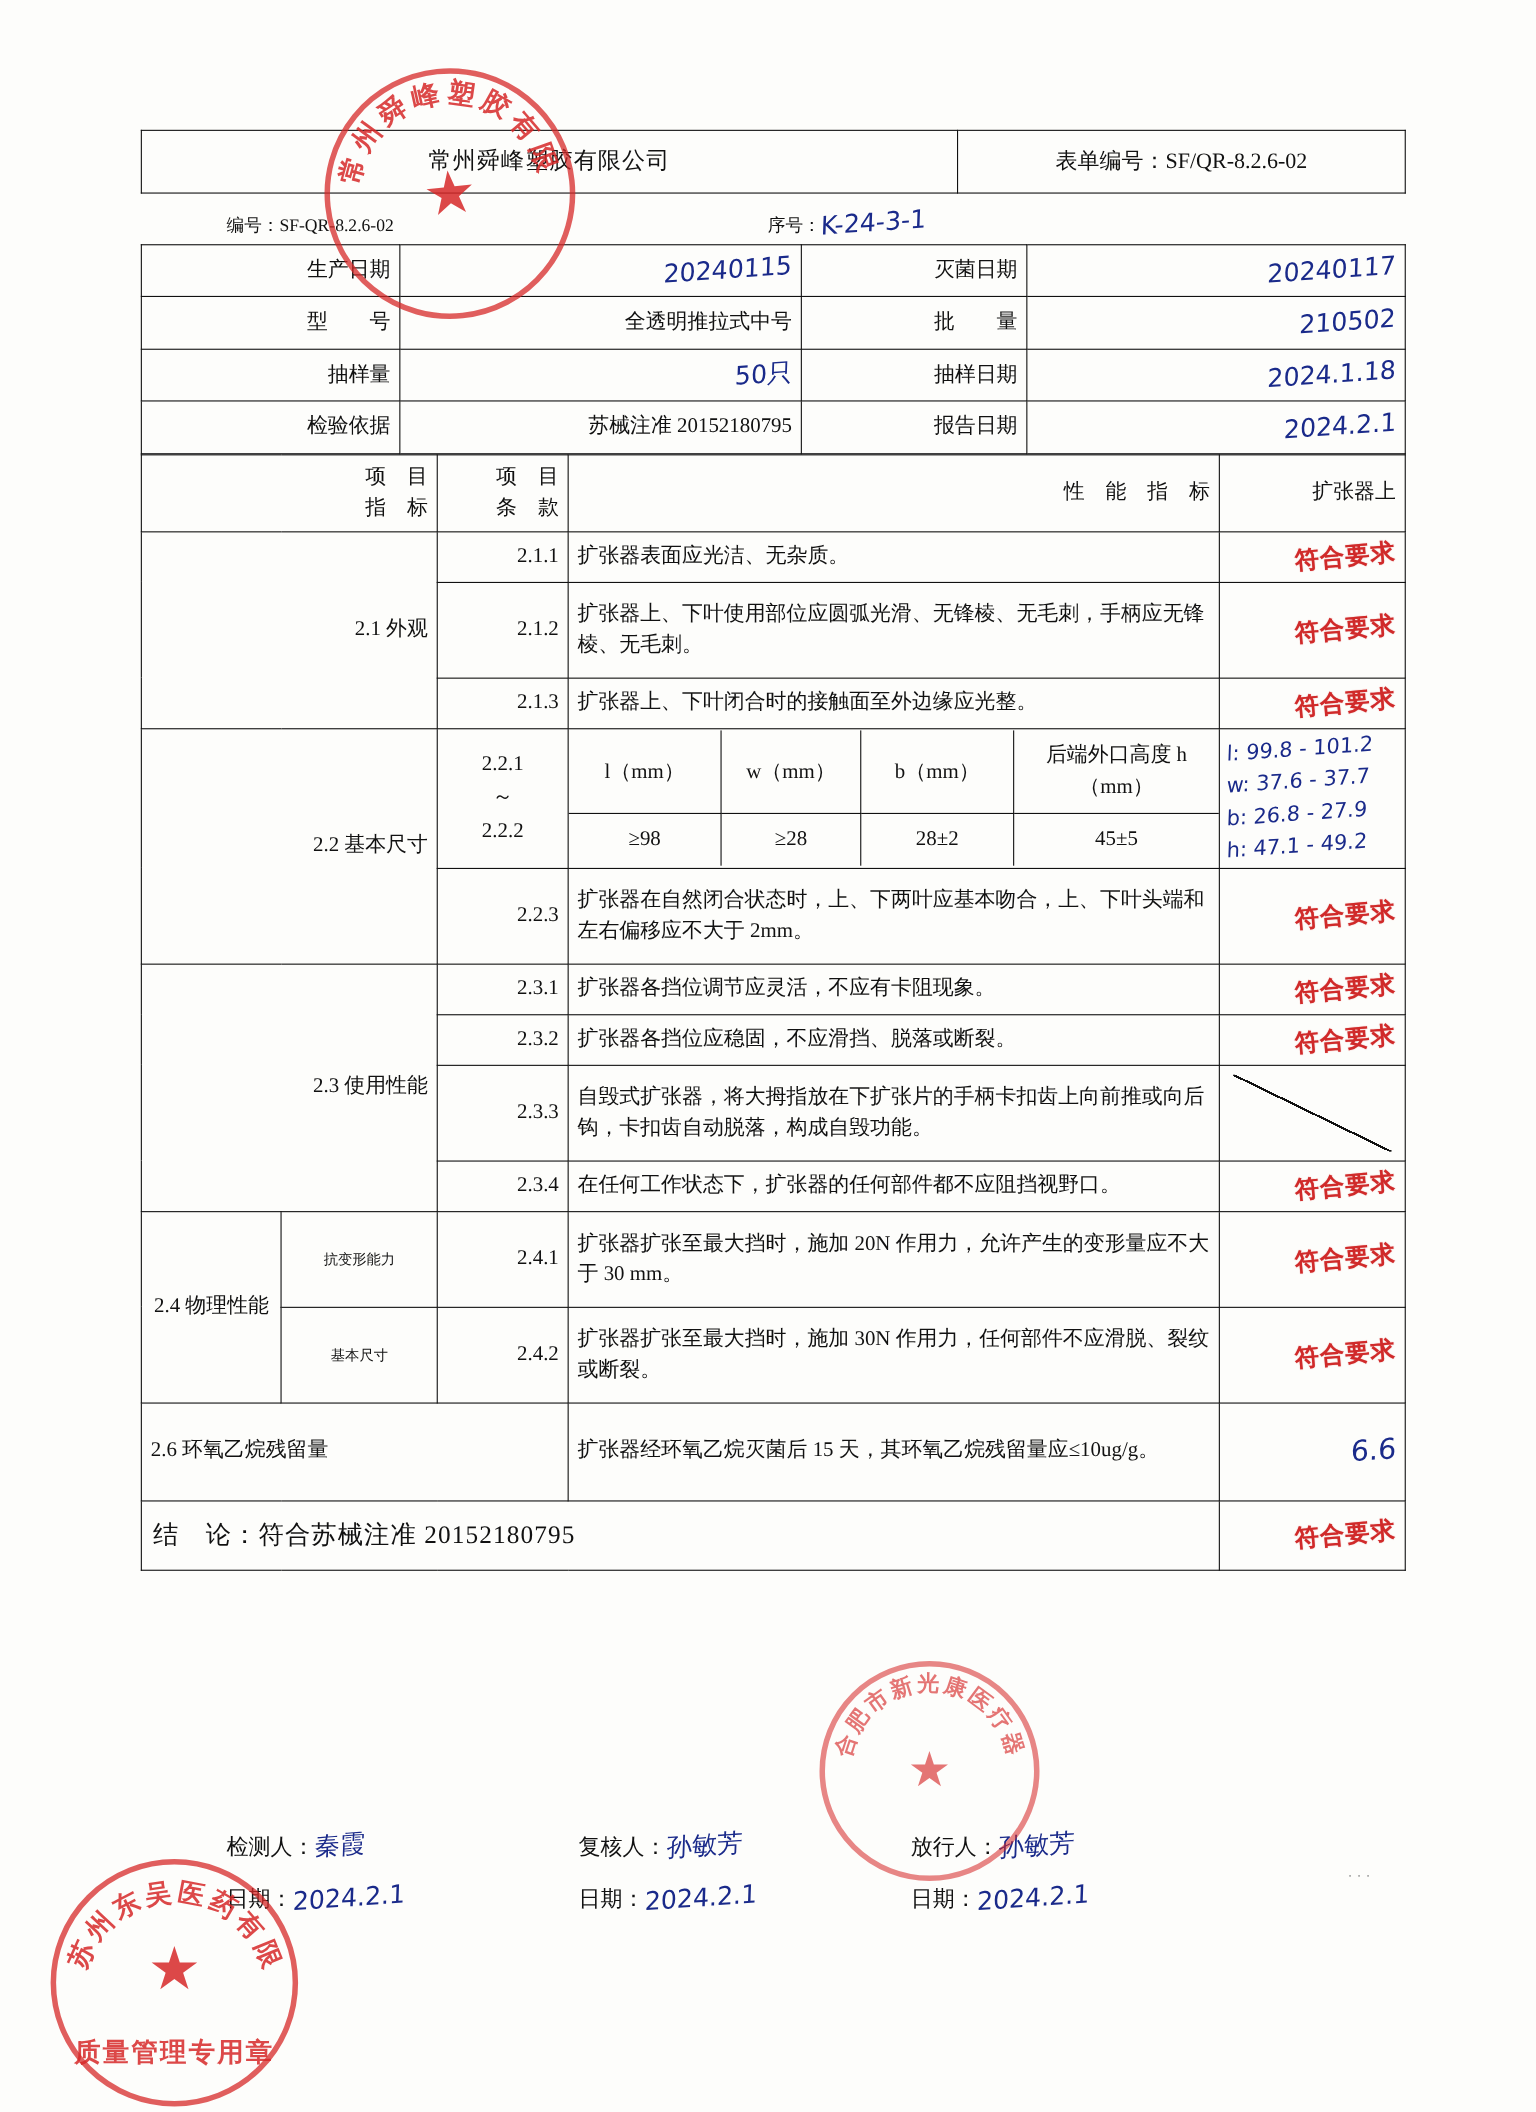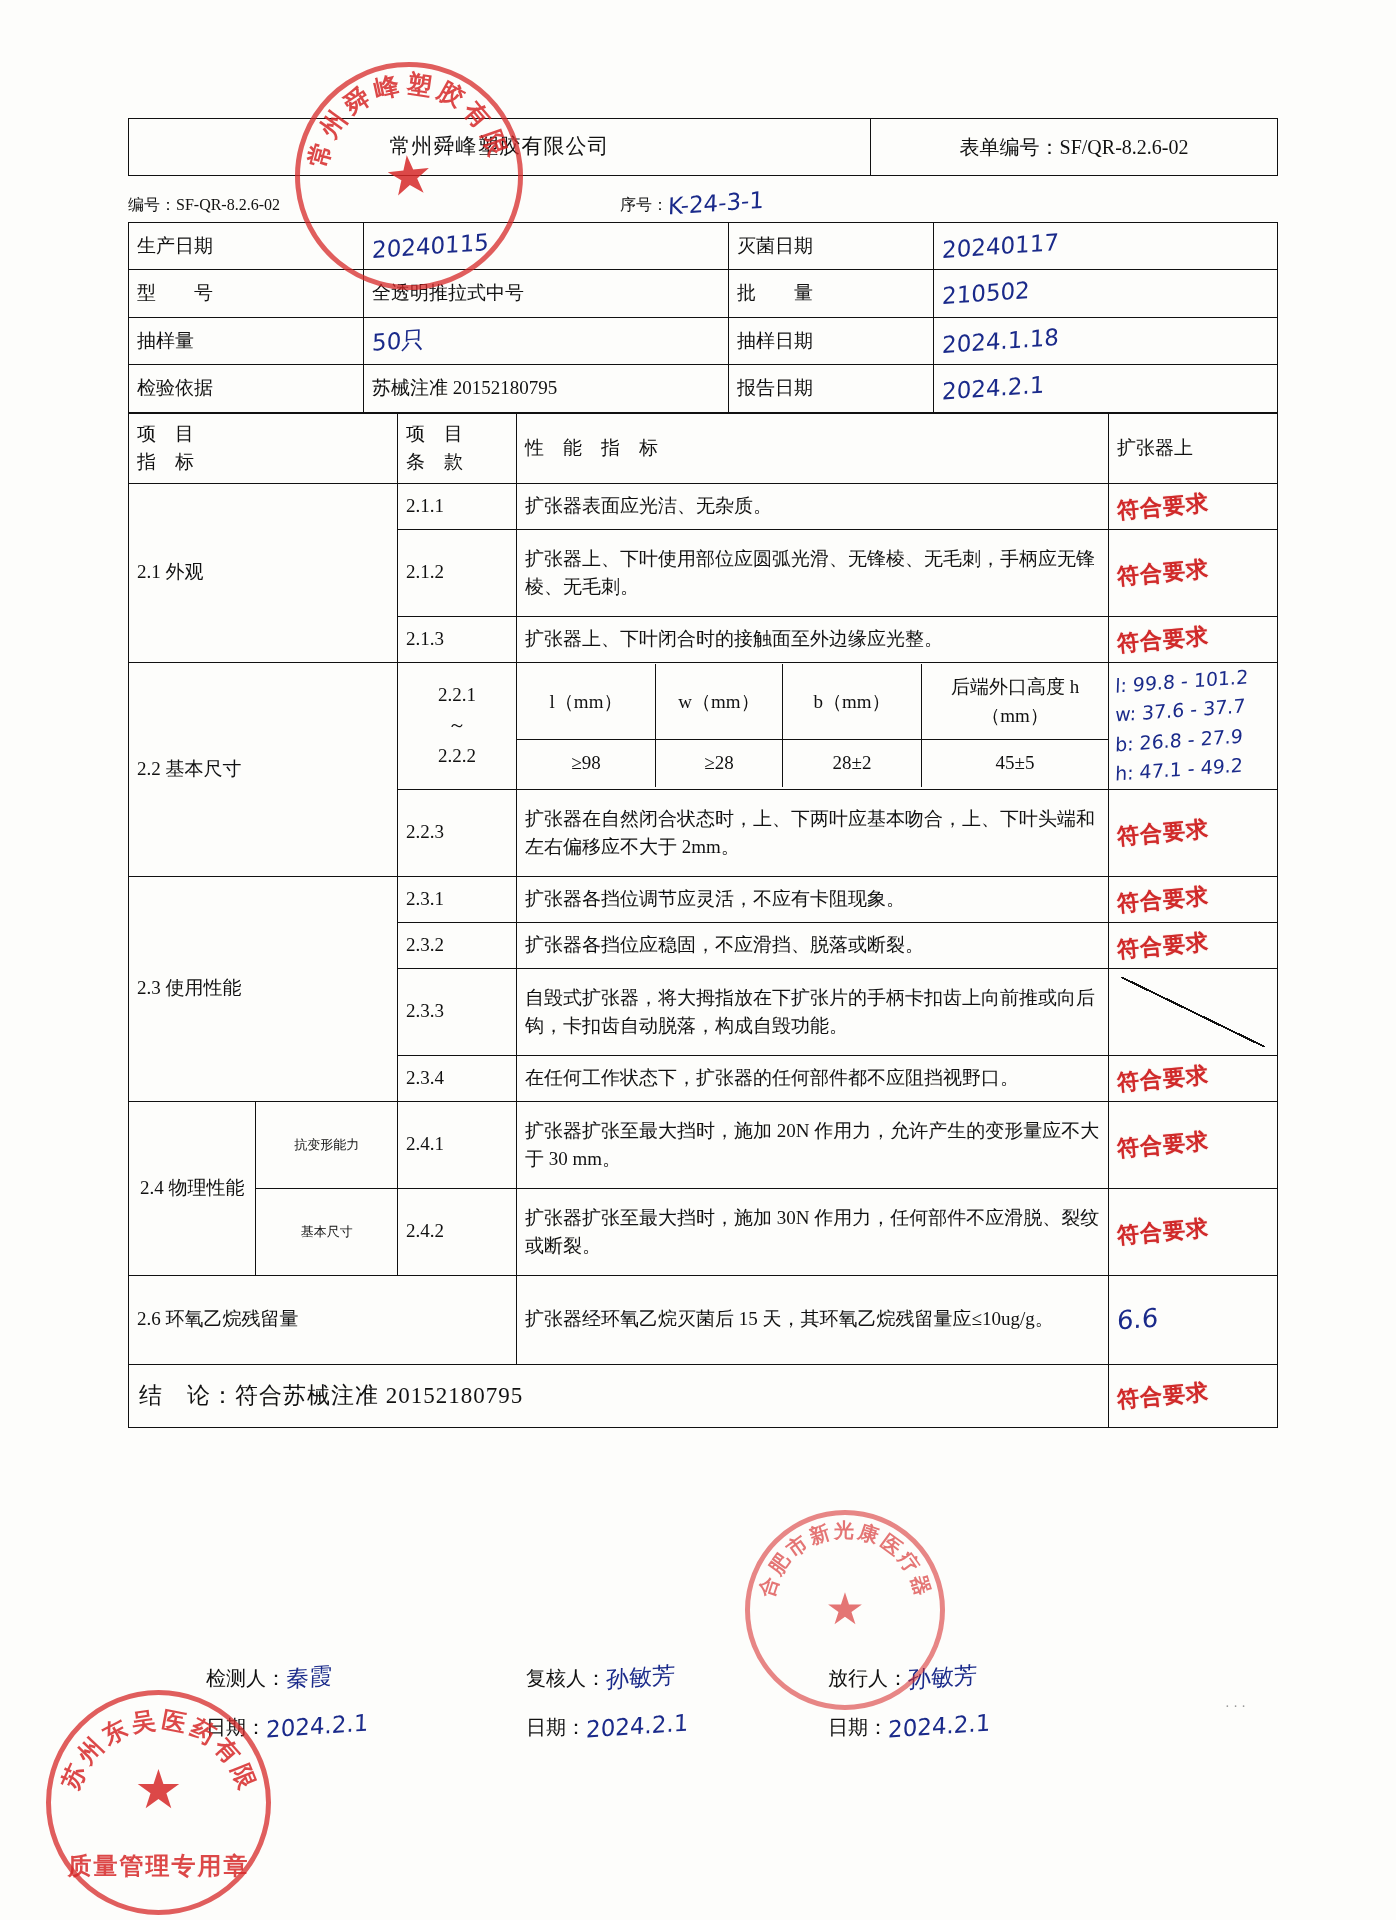--- a/index.html
+++ b/index.html
@@ -22,30 +22,30 @@
     width:1150px;
   }
   table{border-collapse:collapse;width:100%;}
   td{
     border:1.6px solid #111;
     padding:6px 8px;
     font-size:19px;
     line-height:1.5;
     vertical-align:middle;
   }
-  .center{text-align:left;}
+  .center{text-align:right;}
   .left{text-align:left;}
   .hdr-title{font-size:21px;text-align:center;letter-spacing:1px;padding:12px 6px;}
   .hdr-right{font-size:20px;text-align:center;}
   .subline{
     display:flex;
     align-items:flex-end;
     padding:14px 0 6px 0;
   }
-  .subline .l{}
+  .subline .l{margin-left:78px;}
   .subline .r{margin-left:340px;}
   .results-title{
     text-align:center;
     font-size:21px;
     letter-spacing:14px;
     padding:7px 0;
   }
   .col-item{width:150px;}
   .col-clause{width:102px;}
   .col-spec{}

